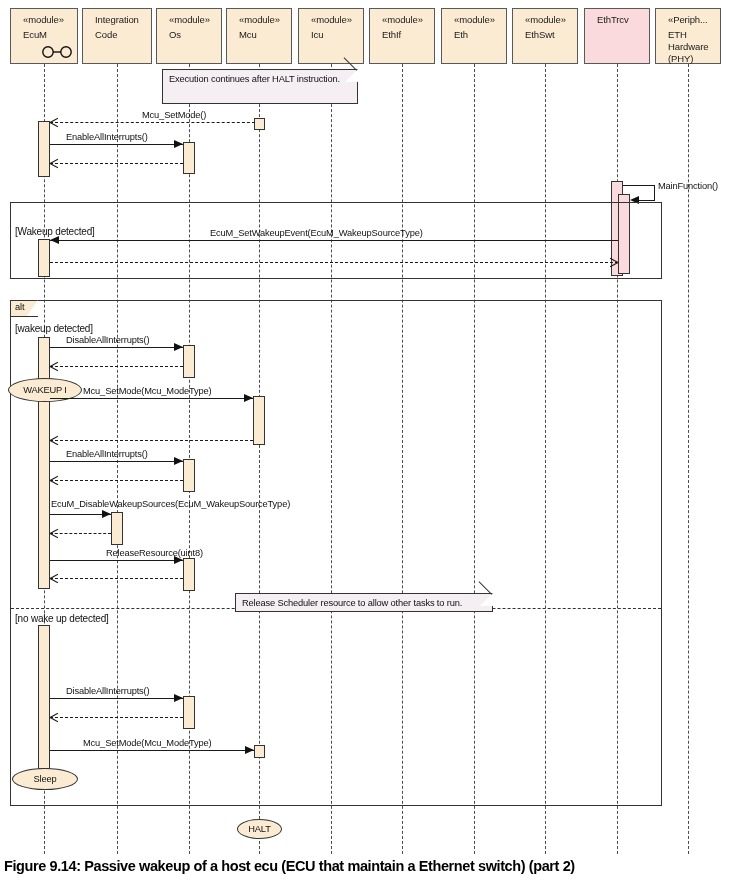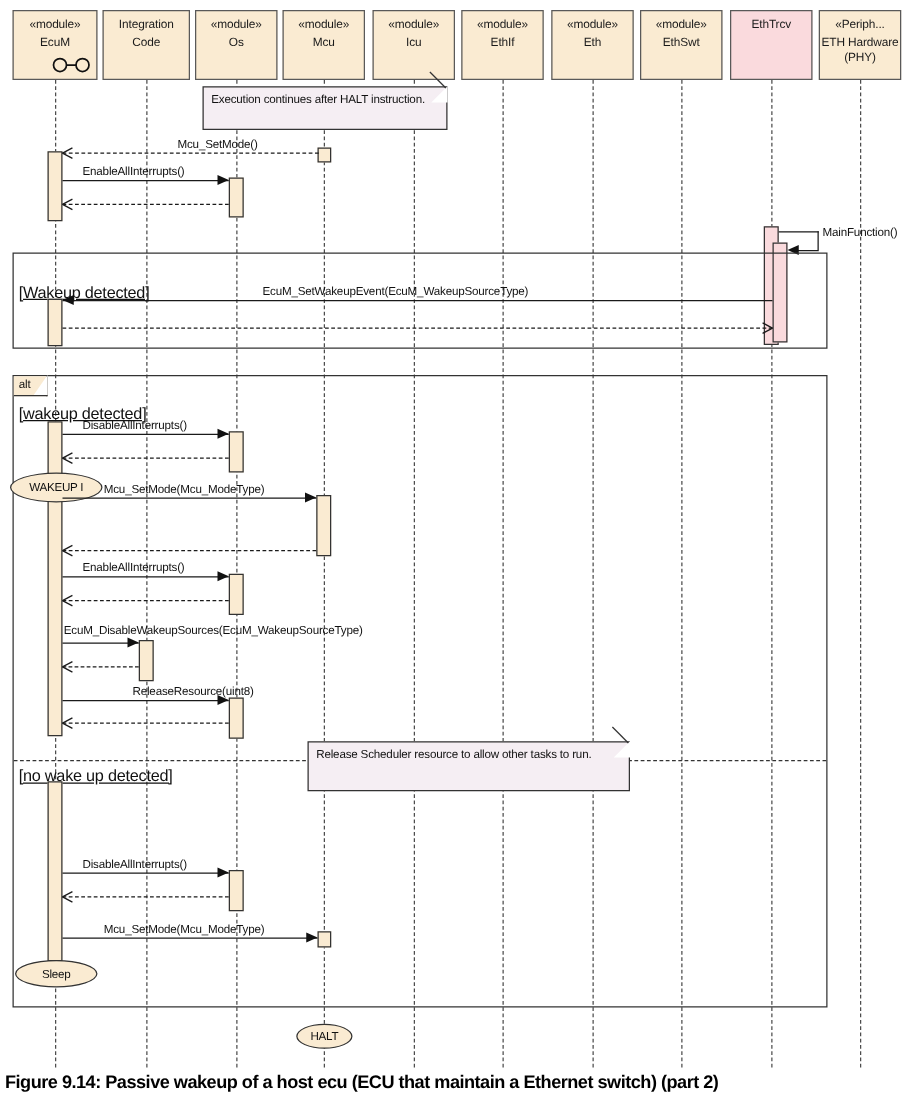--- a/index.html
+++ b/index.html
@@ -14,26 +14,27 @@
     height: 888px;
     background: #ffffff;
     overflow: hidden;
   }
 
   
   .head {
     position: absolute;
     border: 1.6px solid #595959;
     background: #faebd2;
-    text-align: center;
+    text-align: left;
     font-size: 9.5px;
     color: #1a1a1a;
     line-height: 1.28;
     padding-top: 5px;
     letter-spacing: -0.1px;
+    padding-left: 12px;
   }
   .head.trcv { background: #fadadd; }
   .head .stereo { display: block; font-size: 9.5px; }
   .head .nm { display: block; font-size: 9.5px; margin-top: 3px; }
   .head .nm2 { display: block; font-size: 9.5px; }
   .lollipop { position: absolute; }
 
   
   .lifeline {
     position: absolute;
@@ -111,25 +112,24 @@
   .frag-tag::after {
     content: "";
     position: absolute;
     right: -1px; top: -1px;
     width: 0; height: 0;
     border-left: 11px solid transparent;
     border-bottom: 16px solid #ffffff;
   }
   .guard {
     position: absolute;
-    font-size: 13px;
+    font-size: 10px;
     color: #111;
     white-space: nowrap;
     letter-spacing: -0.2px;
-    text-decoration: underline;
   }
   .divider {
     position: absolute;
     height: 0;
     border-top: 1.3px dashed #333;
   }
 
   
   .note {
     position: absolute;
@@ -341,21 +341,21 @@
   <div class="msg" style="left:50px; top:560px; width:133px;"></div>
   <div class="arrow-r" style="left:174px; top:555.5px;"></div>
   <div class="mlabel" style="left:62px; top:548px;padding-left:44px;">ReleaseResource(uint8)</div>
 
   <div class="msg ret" style="left:50px; top:578px; width:133px;"></div>
   <div class="oarrow-l" style="left:50px; top:578px;"></div>
 
   <div class="divider" style="left:11px; top:608px; width:650px;"></div>
   <div class="guard" style="left:15px; top:613px;">[no wake up detected]</div>
 
-  <div class="note" style="left:246px; top:593px; width:258px; height:40px;">
+  <div class="note" style="left:235px; top:593px; width:258px; height:19px;">
     <span class="fold"></span>
     <span class="foldedge"></span>
     <span>Release Scheduler resource to allow other tasks to run.</span>
   </div>
 
   <div class="act" style="left:38px; top:625px; width:12px; height:144px;"></div>
 
 
   <div class="act" style="left:183px; top:696px; width:12px; height:33px;"></div>
   <div class="msg" style="left:50px; top:698px; width:133px;"></div>

